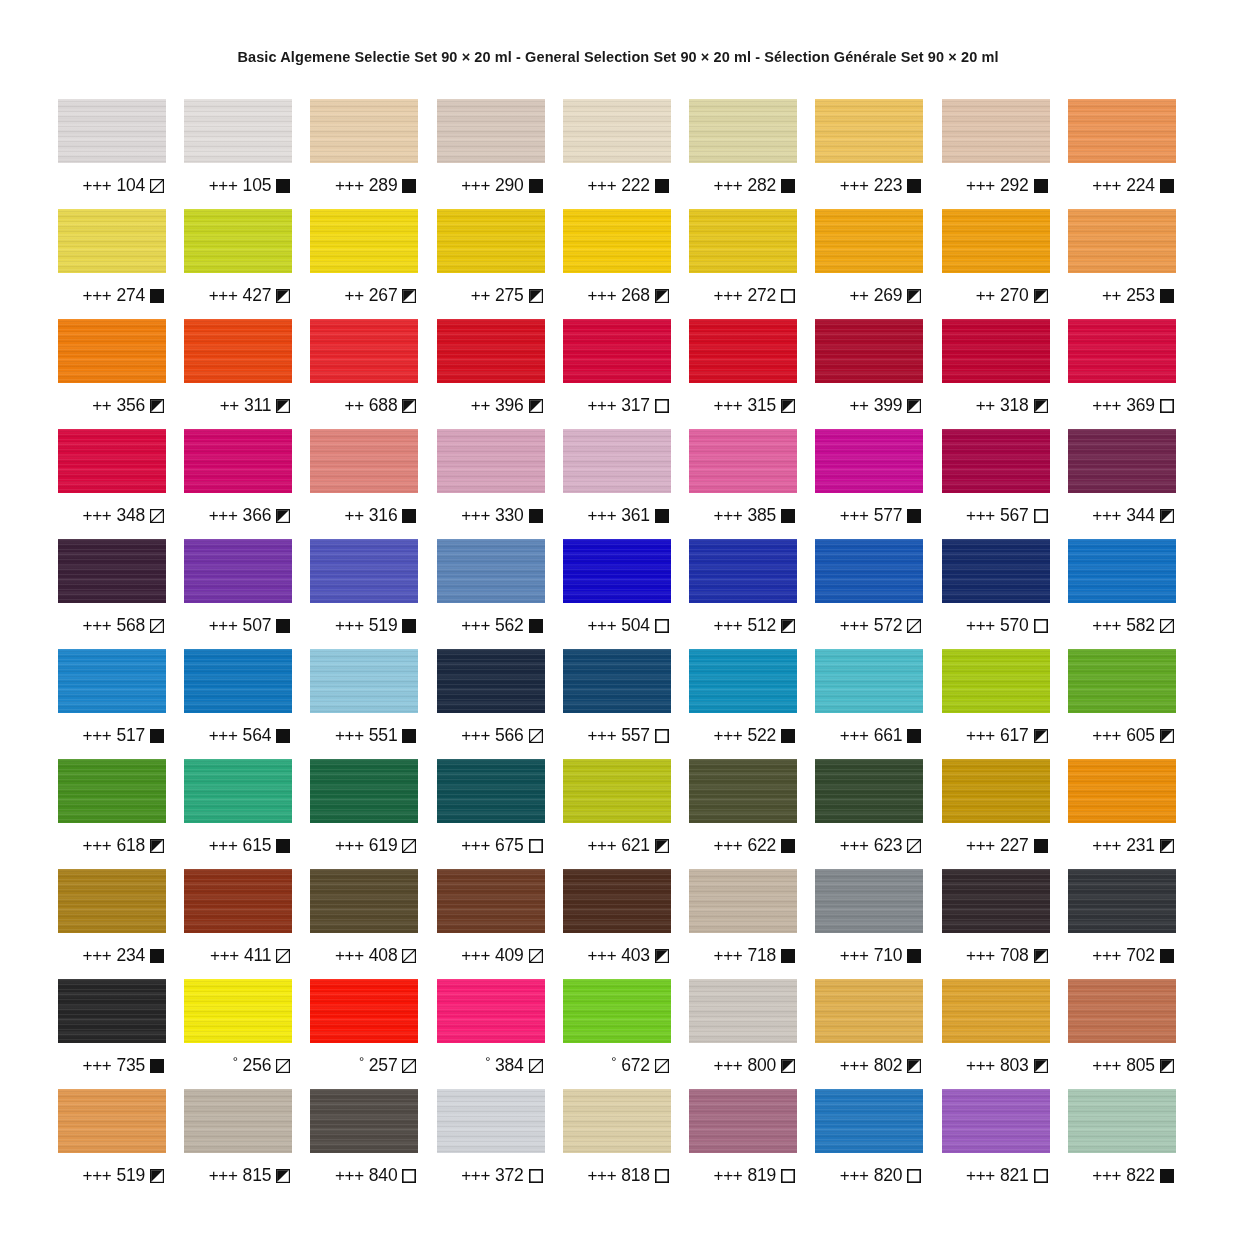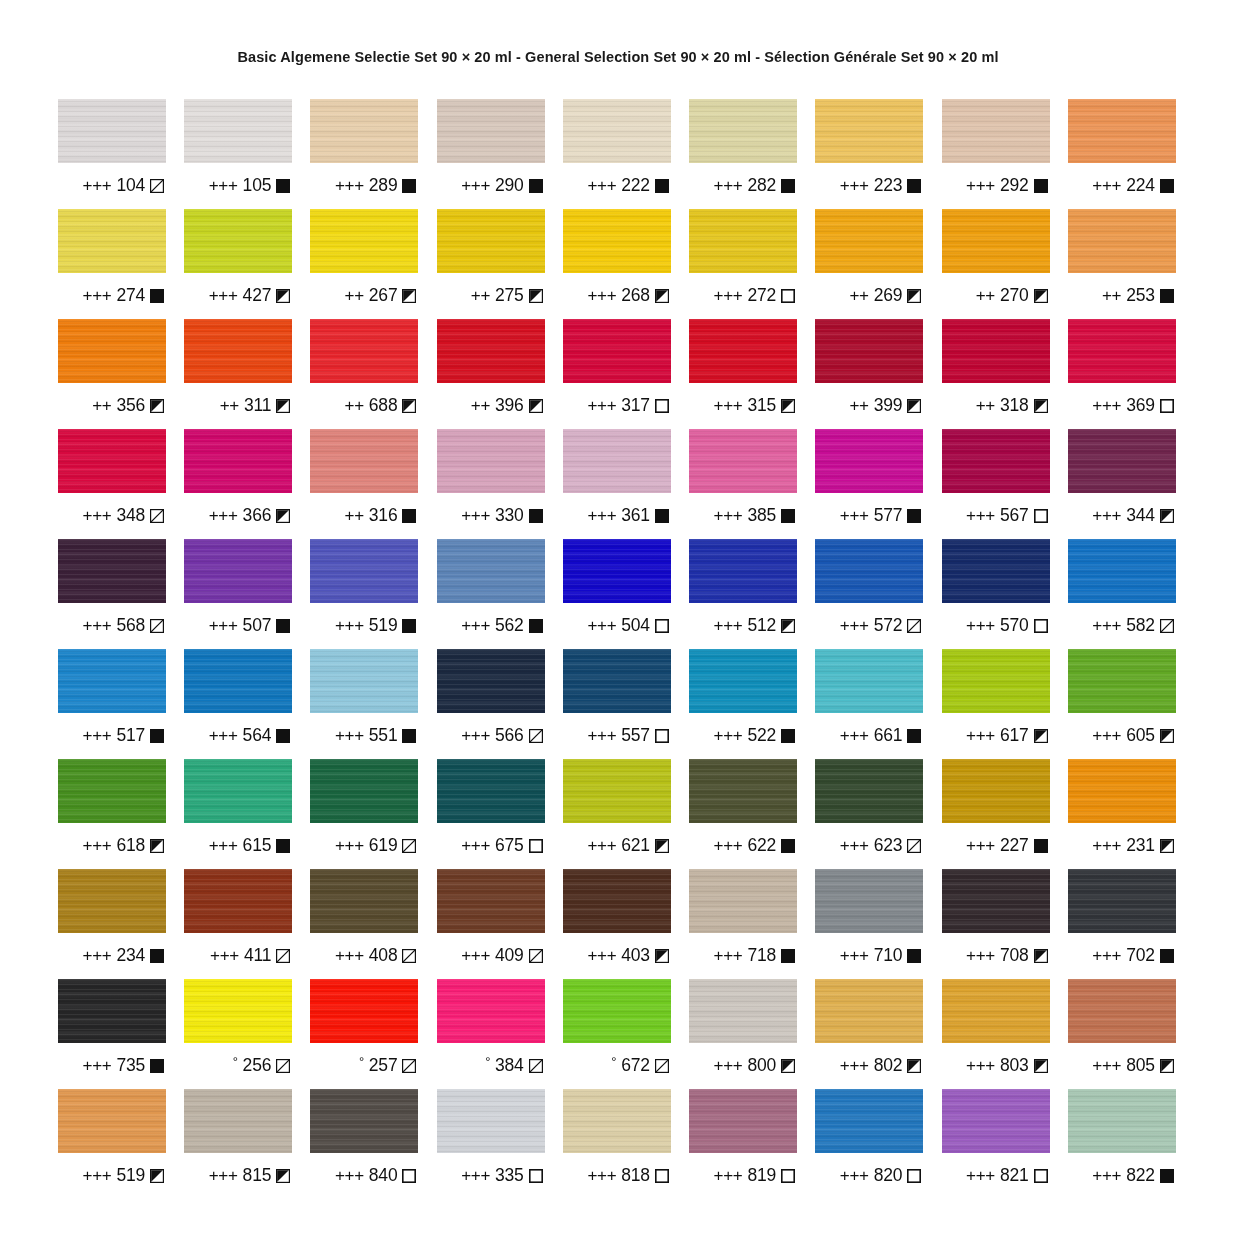--- a/index.html
+++ b/index.html
@@ -1184,21 +1184,21 @@
             <svg width="14" height="14" viewBox="0 0 14 14" xmlns="http://www.w3.org/2000/svg">
               <rect x="0.8" y="0.8" width="12.4" height="12.4" fill="#ffffff" stroke="#111111" stroke-width="1.6"></rect>
             </svg>
           </span>
         </div>
       </div>
       <div class="cell">
         <div class="chip" style="background: rgb(210, 213, 218);"></div>
         <div class="caption">
           <span class="lf">+++</span>
-          <span class="code">335</span>
+          <span class="code">372</span>
           <span class="op">
             <svg width="14" height="14" viewBox="0 0 14 14" xmlns="http://www.w3.org/2000/svg">
               <rect x="0.8" y="0.8" width="12.4" height="12.4" fill="#ffffff" stroke="#111111" stroke-width="1.6"></rect>
             </svg>
           </span>
         </div>
       </div>
       <div class="cell">
         <div class="chip" style="background: rgb(221, 208, 168);"></div>
         <div class="caption">

